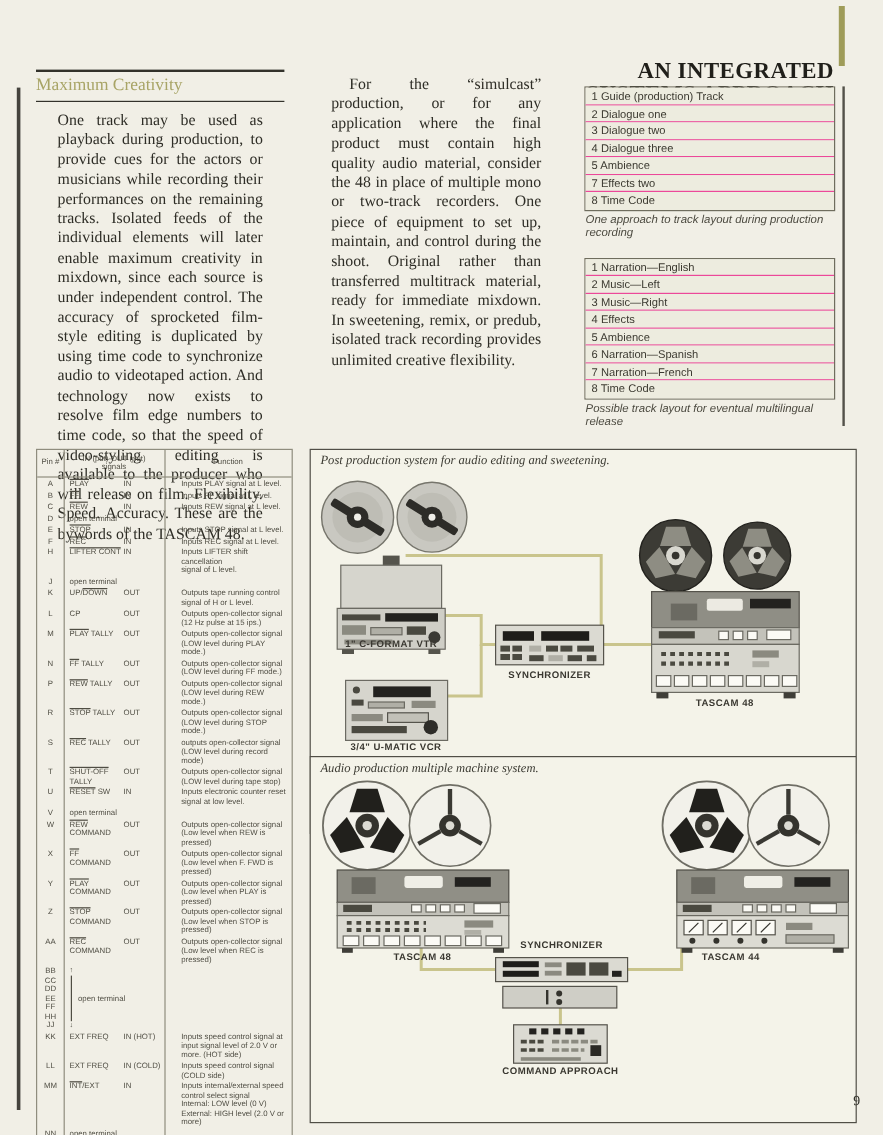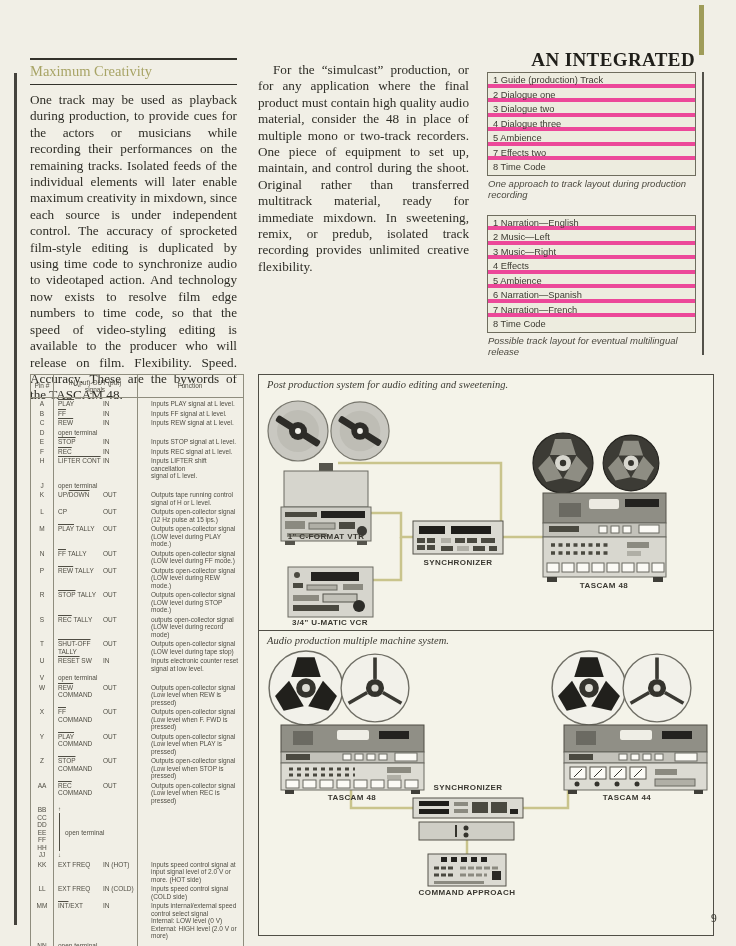--- a/index.html
+++ b/index.html
@@ -12,28 +12,28 @@
                 font-weight:bold;letter-spacing:.4px;color:#201f1a;margin-top:44px;}
   .header-bar{left:699px;top:5px;width:5px;height:50px;background:#9f9c59;}
   .left-rule{left:14px;top:73px;width:3px;height:852px;background:#45433d;}
   .right-rule{left:702px;top:72px;width:2px;height:283px;background:#53514a;}
 
   
   .col-left{left:30px;top:58px;width:207px;}
   .col-left h2{margin:0;font-size:14.5px;font-weight:normal;color:#a8a466;
                border-top:2px solid #33322b;border-bottom:1.5px solid #33322b;
                padding:3px 0 4px;}
-  .bodytext{font-size:13.2px;line-height:16.4px;text-align:justify;margin:7px 0 0;color:#2e2d26;}
+  .bodytext{font-size:13.2px;line-height:16.4px;text-align:justify;margin:7px 18px 0;color:#2e2d26;}
   .col-mid{left:258px;top:62px;width:211px;}
   .col-mid .bodytext{margin-top:0;text-indent:15px;}
 
   
   .col-right{left:487px;top:72px;width:209px;font-family:"Liberation Sans",sans-serif;}
   .ttable{border:1px solid #6f6d5e;}
-  .trow{box-sizing:border-box;height:14.5px;background:#edecdf;border-bottom:4px solid #ec4899;
+  .trow{box-sizing:border-box;height:14.5px;background:#edecdf;border-bottom:1px solid #ec4899;
         font-size:9.3px;line-height:10px;padding:2px 5px;color:#3c3a31;}
   .trow:last-child{border-bottom:none;}
   .tcap{font-style:italic;font-size:9.5px;line-height:11px;color:#4c4a40;margin:2px 1px 15px;}
 
   
   .pin-table{left:30px;top:374px;width:214px;box-sizing:border-box;border:1px solid #8f8d7e;
              font-family:"Liberation Sans",sans-serif;font-size:6.5px;line-height:7.5px;color:#4f4d43;
              background:transparent;}
   .vline{position:absolute;top:0;bottom:0;width:1px;background:#8f8d7e;}
   .phead{display:flex;border-bottom:1px solid #8f8d7e;padding:3px 0;min-height:16px;align-items:center;}
@@ -569,17 +569,17 @@
       <line x1="201" y1="237" x2="240" y2="237" stroke="#8b8a80" stroke-width="3" stroke-dasharray="6 2"></line>
       <line x1="175" y1="244" x2="196" y2="244" stroke="#4a4940" stroke-width="3" stroke-dasharray="5 2"></line>
       <line x1="201" y1="244" x2="228" y2="244" stroke="#8b8a80" stroke-width="3" stroke-dasharray="6 2"></line>
       <rect x="233" y="240" width="9" height="9" fill="#2a2925"></rect>
       <rect x="175" y="250" width="50" height="3" fill="#8b8a80"></rect>
     </g>
   </svg>
   <span class="dcap">Audio production multiple machine system.</span>
   <span class="dlabel" style="left:43px;top:162px">TASCAM 48</span>
   <span class="dlabel" style="left:159px;top:152px">SYNCHRONIZER</span>
-  <span class="dlabel" style="left:318px;top:162px">TASCAM 44</span>
+  <span class="dlabel" style="left:300px;top:162px">TASCAM 44</span>
   <span class="dlabel" style="left:158px;top:257px">COMMAND APPROACH</span>
 </div>
 
 <div class="abs pageno">9</div>
 
 </body></html>

